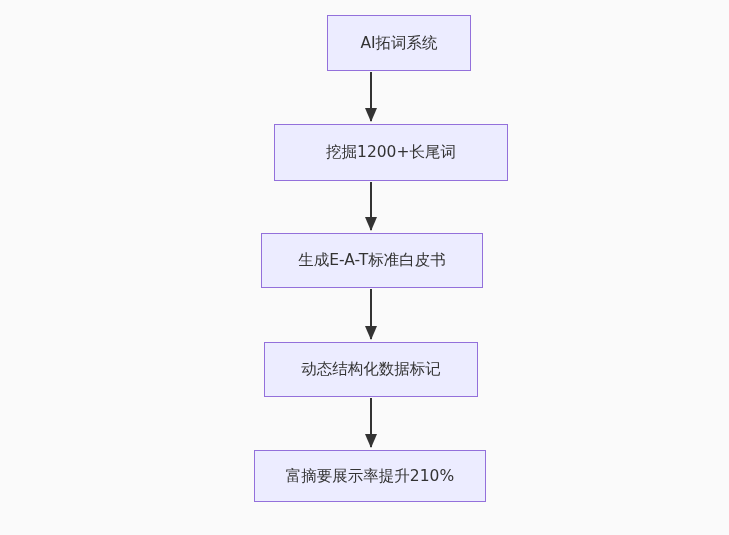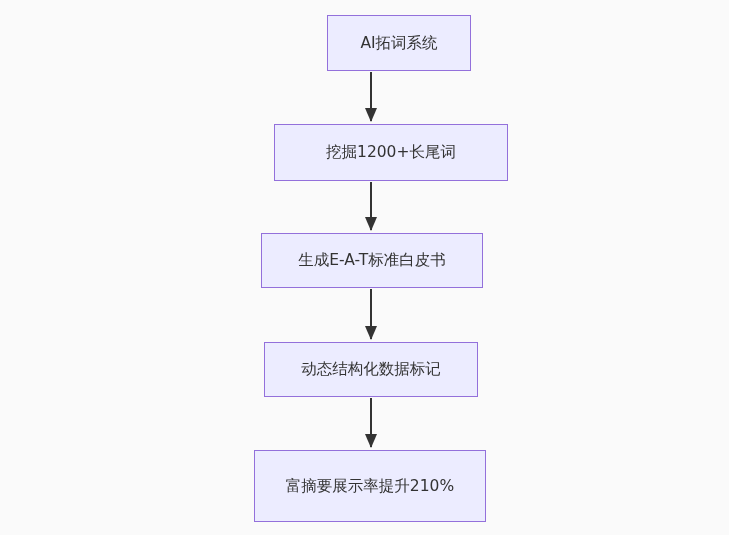--- a/index.html
+++ b/index.html
@@ -25,21 +25,21 @@
     align-items: center;
     justify-content: center;
     font-size: 15.5px;
     text-align: center;
     line-height: 1.3;
   }
   #node-0 { left: 299px; top: 15px;  width: 144px; height: 56px; margin-left: 28px; }
   #node-1 { left: 274px; top: 124px; width: 234px; height: 57px; }
   #node-2 { left: 261px; top: 233px; width: 222px; height: 55px; }
   #node-3 { left: 264px; top: 342px; width: 214px; height: 55px; }
-  #node-4 { left: 254px; top: 450px; width: 232px; height: 72px; }
+  #node-4 { left: 254px; top: 450px; width: 232px; height: 52px; }
   .edges-layer {
     position: absolute;
     left: 0; top: 0;
     width: 729px;
     height: 535px;
     pointer-events: none;
   }
 </style>
 </head>
 <body>

